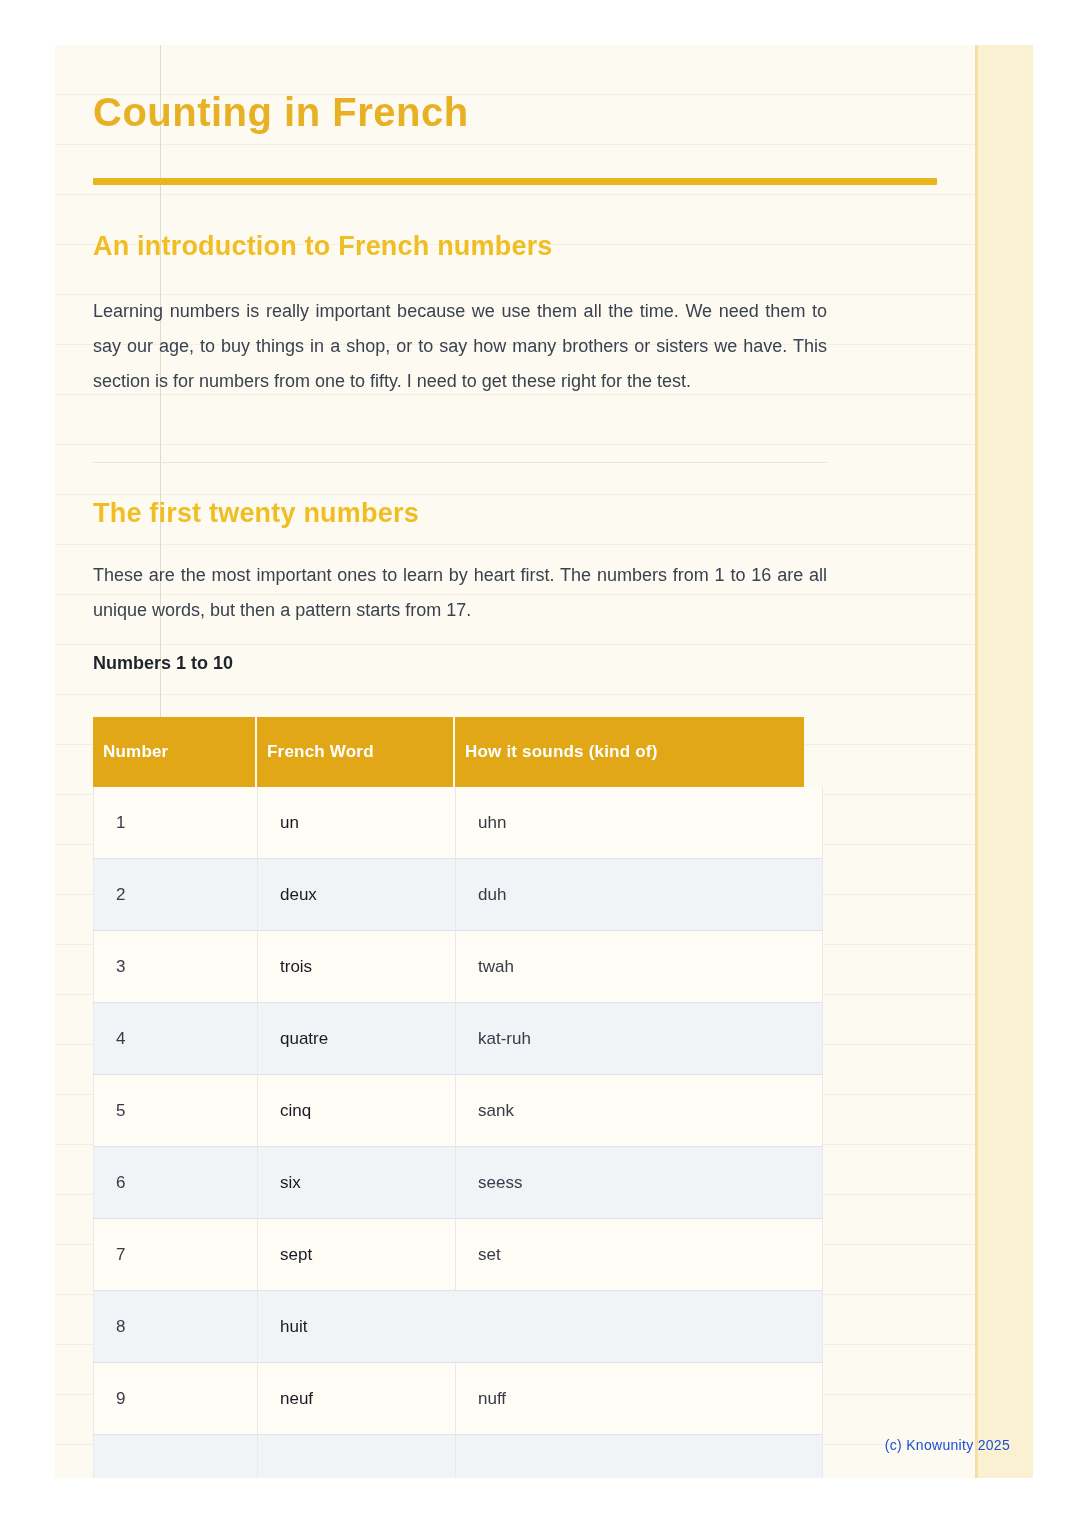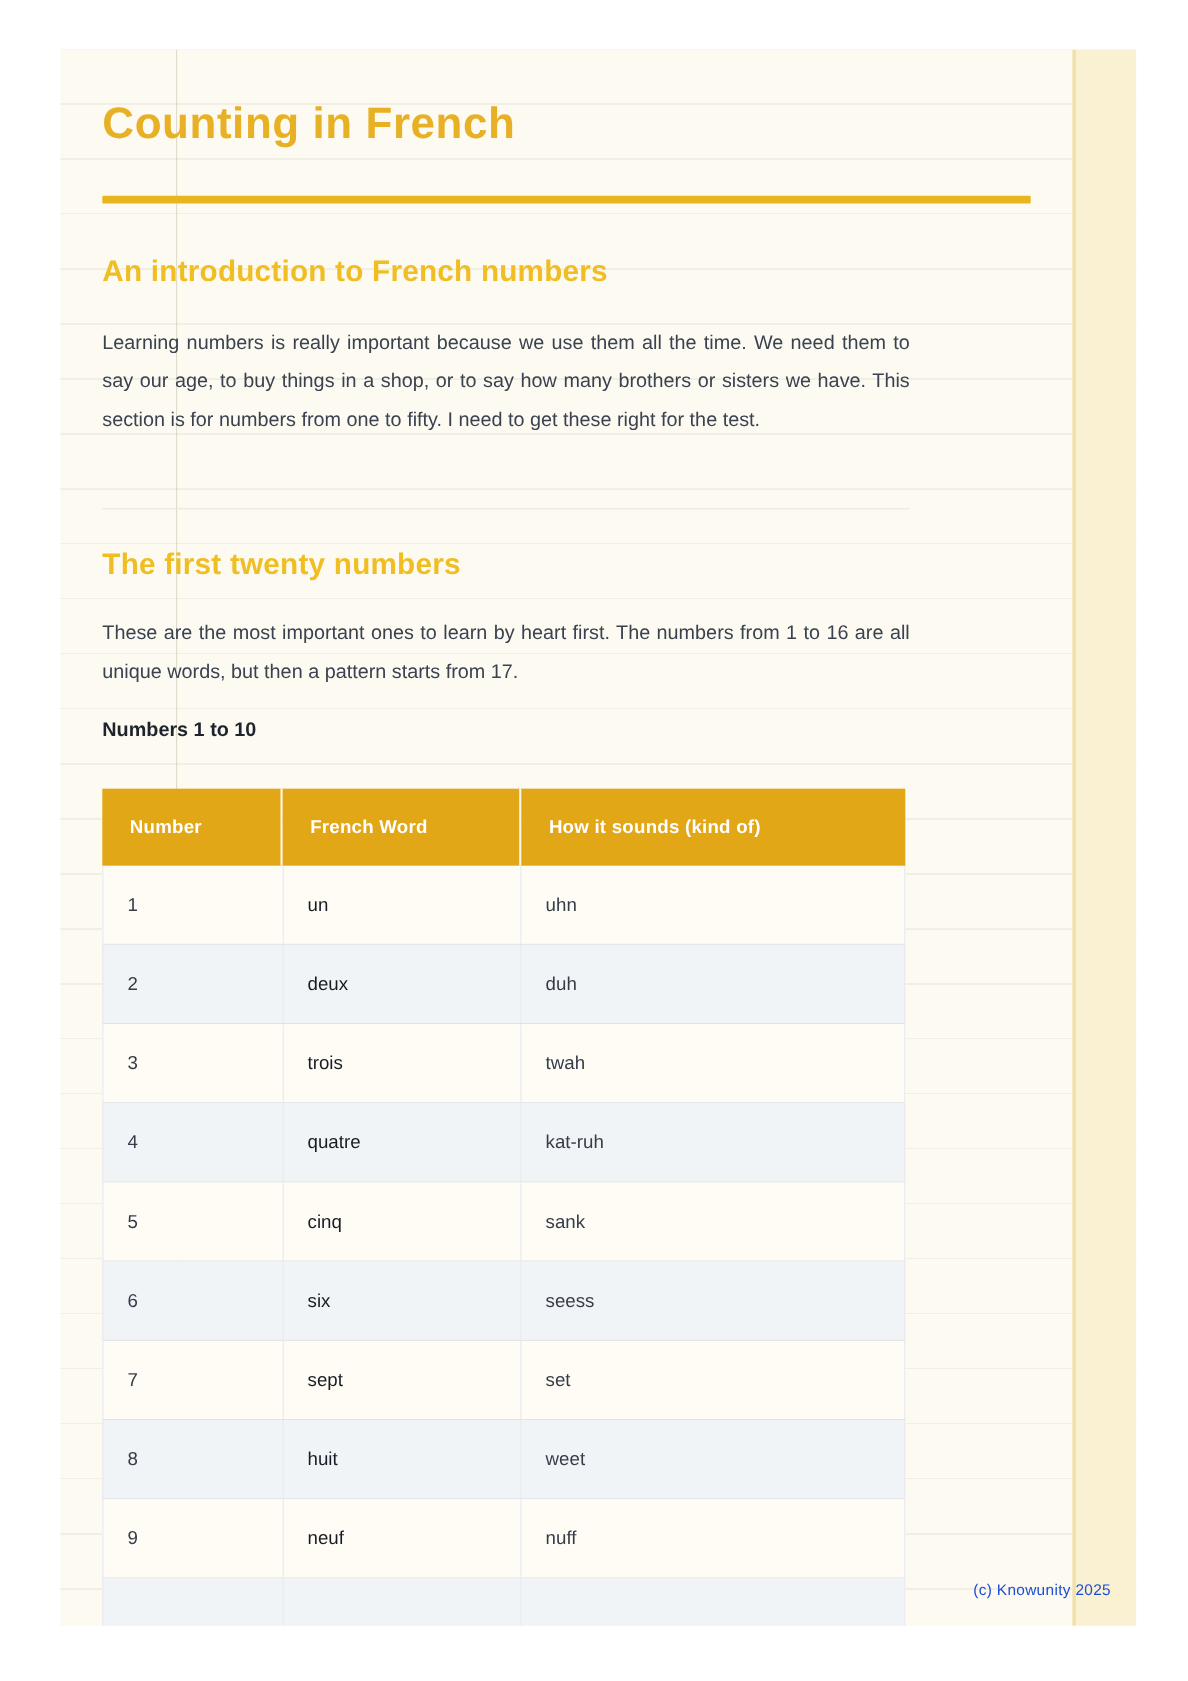--- a/index.html
+++ b/index.html
@@ -61,25 +61,25 @@
   .h3 {
     position: absolute; left: 0; top: 608px;
     font-size: 18px; font-weight: bold; color: #1E242D; white-space: nowrap;
   }
 
   .ntable { position: absolute; left: 0; top: 672px; width: 730px; }
   .thead { display: flex; height: 70px; }
   .th {
     background: #E2A716; color: #FFFFFF;
     font-size: 17px; font-weight: bold; letter-spacing: 0.2px;
-    display: flex; align-items: center; padding-left: 25px;
+    display: flex; align-items: center; padding-left: 10px;
   }
   .th:not(:last-child) { border-right: 2px solid #FBF8EE; }
   .col-number { width: 164px; }
-  .col-word   { width: 217px; }
+  .col-word   { width: 198px; }
   .col-sound  { width: 349px; }
 
   .trow {
     display: flex; height: 72px;
     border-bottom: 1px solid #DFE3E8;
     border-left: 1px solid #E6EAEE; border-right: 1px solid #E6EAEE;
   }
   .trow.even { background: #F1F4F7; }
   .trow.odd  { background: #FEFCF4; }
   .td {
@@ -155,21 +155,20 @@
             <div class="td sound col-sound">seess</div>
           </div>
           <div class="trow odd">
             <div class="td number col-number">7</div>
             <div class="td word col-word">sept</div>
             <div class="td sound col-sound">set</div>
           </div>
           <div class="trow even">
             <div class="td number col-number">8</div>
             <div class="td word col-word">huit</div>
-            <div class="td sound col-sound">weet</div>
           </div>
           <div class="trow odd">
             <div class="td number col-number">9</div>
             <div class="td word col-word">neuf</div>
             <div class="td sound col-sound">nuff</div>
           </div>
           <div class="trow even partial">
             <div class="td col-number"></div>
             <div class="td col-word"></div>
             <div class="td col-sound"></div>

